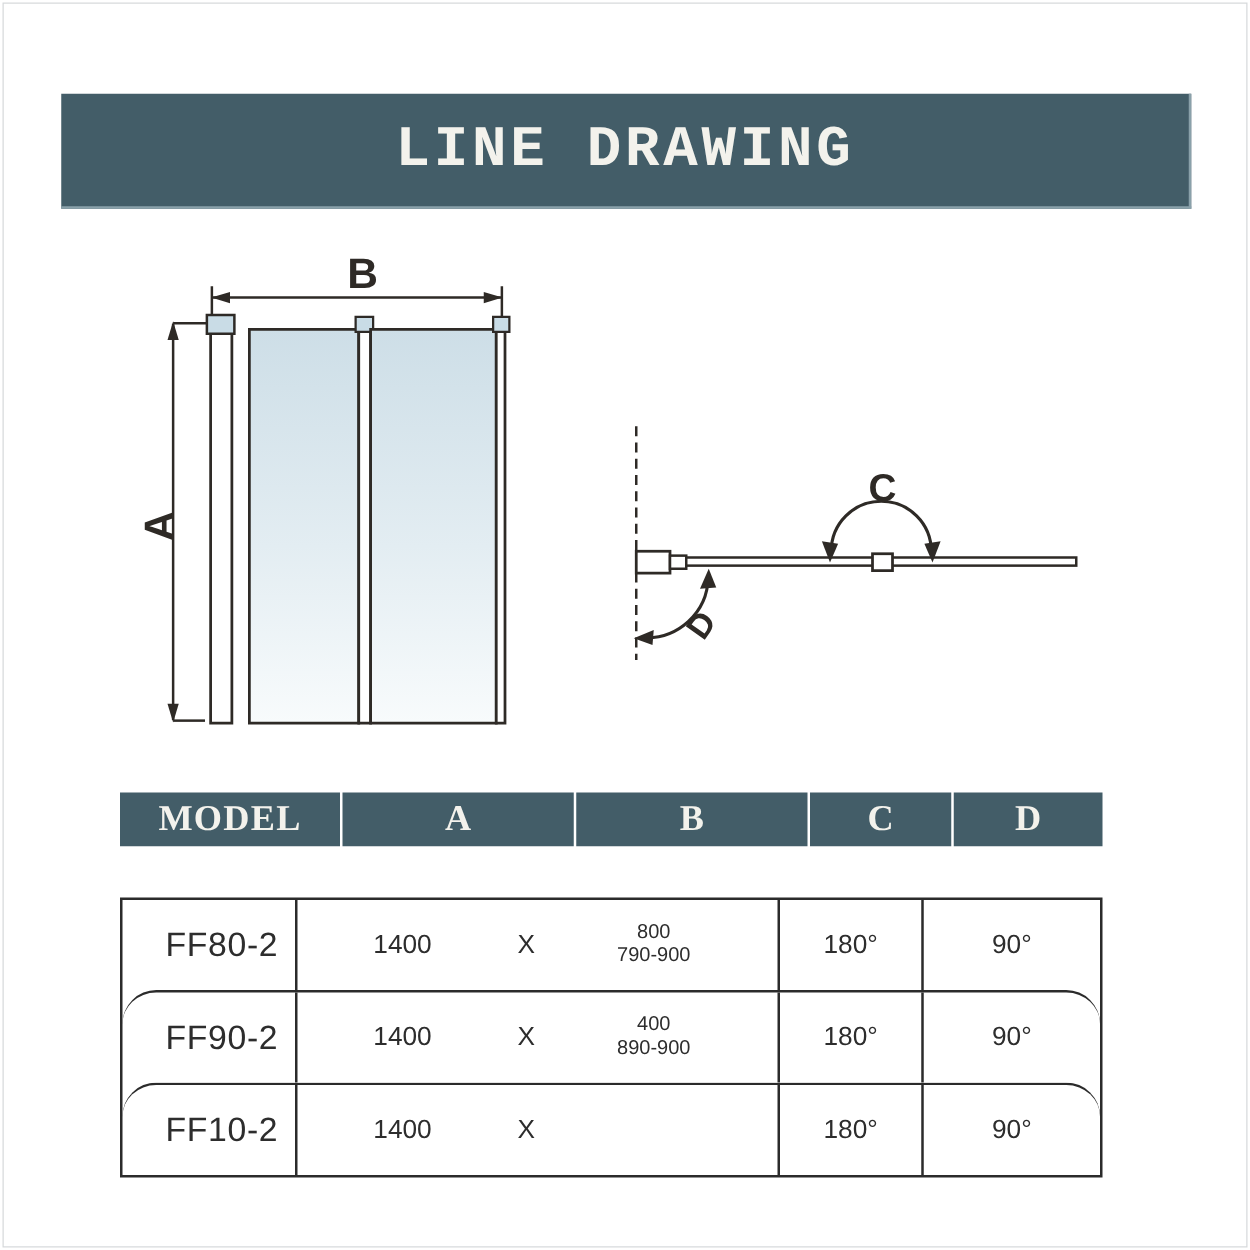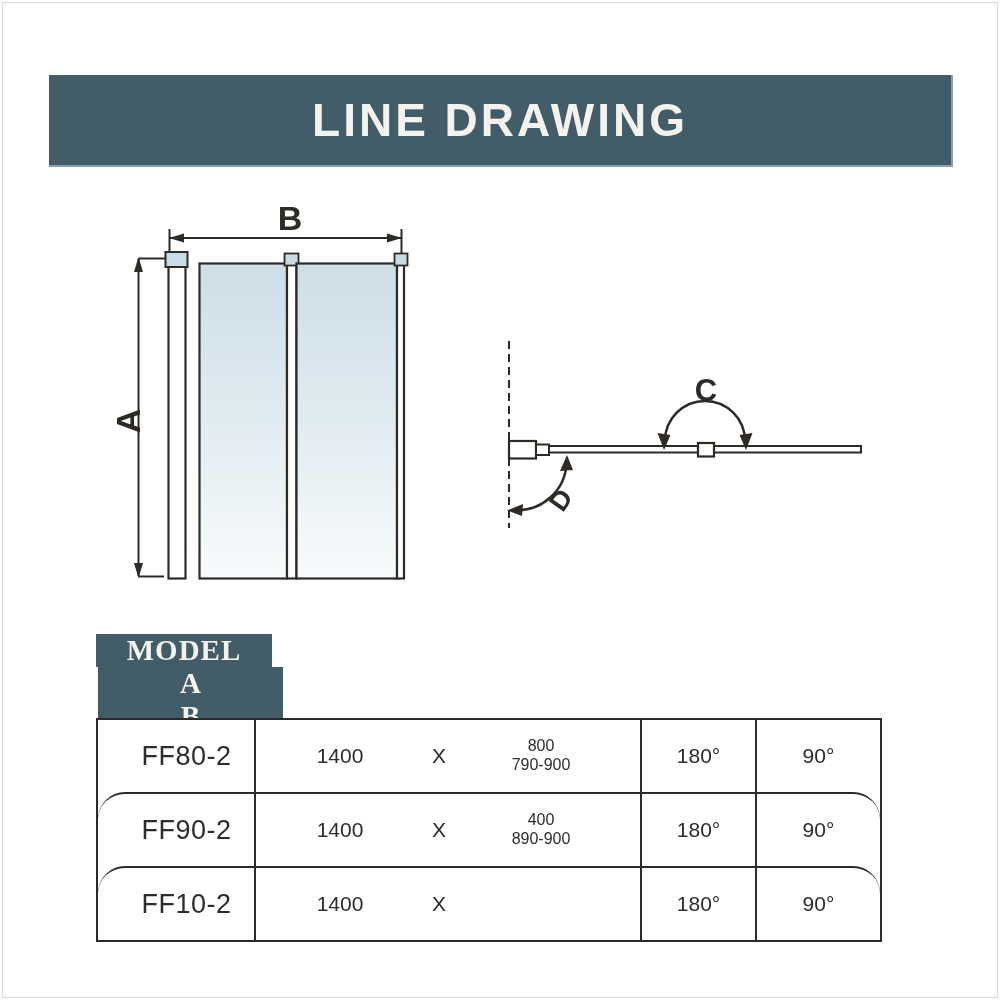--- a/index.html
+++ b/index.html
@@ -15,47 +15,47 @@
   .page{position:relative;width:1000px;height:1000px;background:#ffffff;overflow:hidden;}
   .page-frame{position:absolute;inset:2px;border:1px solid #d7dadc;pointer-events:none;}
 
   
   .banner{position:absolute;left:49px;top:75px;width:904px;height:92px;
     background:var(--banner-bg);
     border-right:2px solid var(--banner-edge);
     border-bottom:2px solid var(--banner-edge);
     box-sizing:border-box;
     display:flex;align-items:center;justify-content:center;}
-  .banner-title{font-family:Liberation Sans, sans-serif;font-weight:bold;font-size:46px;
+  .banner-title{font-family:Liberation Mono, monospace;font-weight:bold;font-size:46px;
     letter-spacing:3px;color:var(--header-text);margin:0;}
 
   
   .drawing{position:absolute;left:0;top:0;width:1000px;height:1000px;}
   .drawing text{font-family:"Liberation Sans",sans-serif;font-weight:bold;fill:var(--line);}
 
   
-  .thead{position:absolute;left:96px;top:634px;width:786px;height:43px;display:flex;flex-direction:column;}
+  .thead{position:absolute;left:96px;top:634px;width:786px;height:43px;display:flex;}
   .th{background:var(--banner-bg);color:var(--header-text);
     font-family:"Liberation Serif",serif;font-weight:bold;font-size:29px;
     display:flex;align-items:center;justify-content:center;}
   .th + .th{margin-left:2px;}
   .th-model{width:176px;letter-spacing:1px;}
   .th-a{width:185px;}
   .th-b{width:185px;}
   .th-c{width:113px;}
   .th-d{width:119px;}
 
   
   .tbody{position:absolute;left:96px;top:718px;width:786px;
     border:2px solid var(--table-line);box-sizing:border-box;background:#fff;}
   .trow{display:flex;height:72px;}
   .trow + .trow{border-top:2px solid var(--table-line);border-radius:27px;}
   .td{display:flex;align-items:center;justify-content:center;color:var(--body-text);box-sizing:border-box;}
   .td + .td{border-left:2px solid var(--table-line);}
-  .td-model{width:156px;font-size:27px;letter-spacing:0.5px;padding-left:21px;}
+  .td-model{width:138px;font-size:27px;letter-spacing:0.5px;padding-left:21px;}
   .td-ab{width:374px;display:grid;grid-template-columns:168px 30px 1fr;align-items:center;}
   .td-ab .sub{display:flex;align-items:center;justify-content:center;font-size:21px;color:var(--body-text);}
   .b-stack{display:flex;flex-direction:column;align-items:center;justify-content:center;
     font-size:16px;line-height:1.18;color:var(--body-text);}
   .td-c{width:115px;font-size:21px;margin-left:12px;}
   .td-d{flex:1;font-size:21px;}
 </style>
 </head>
 <body>
 

